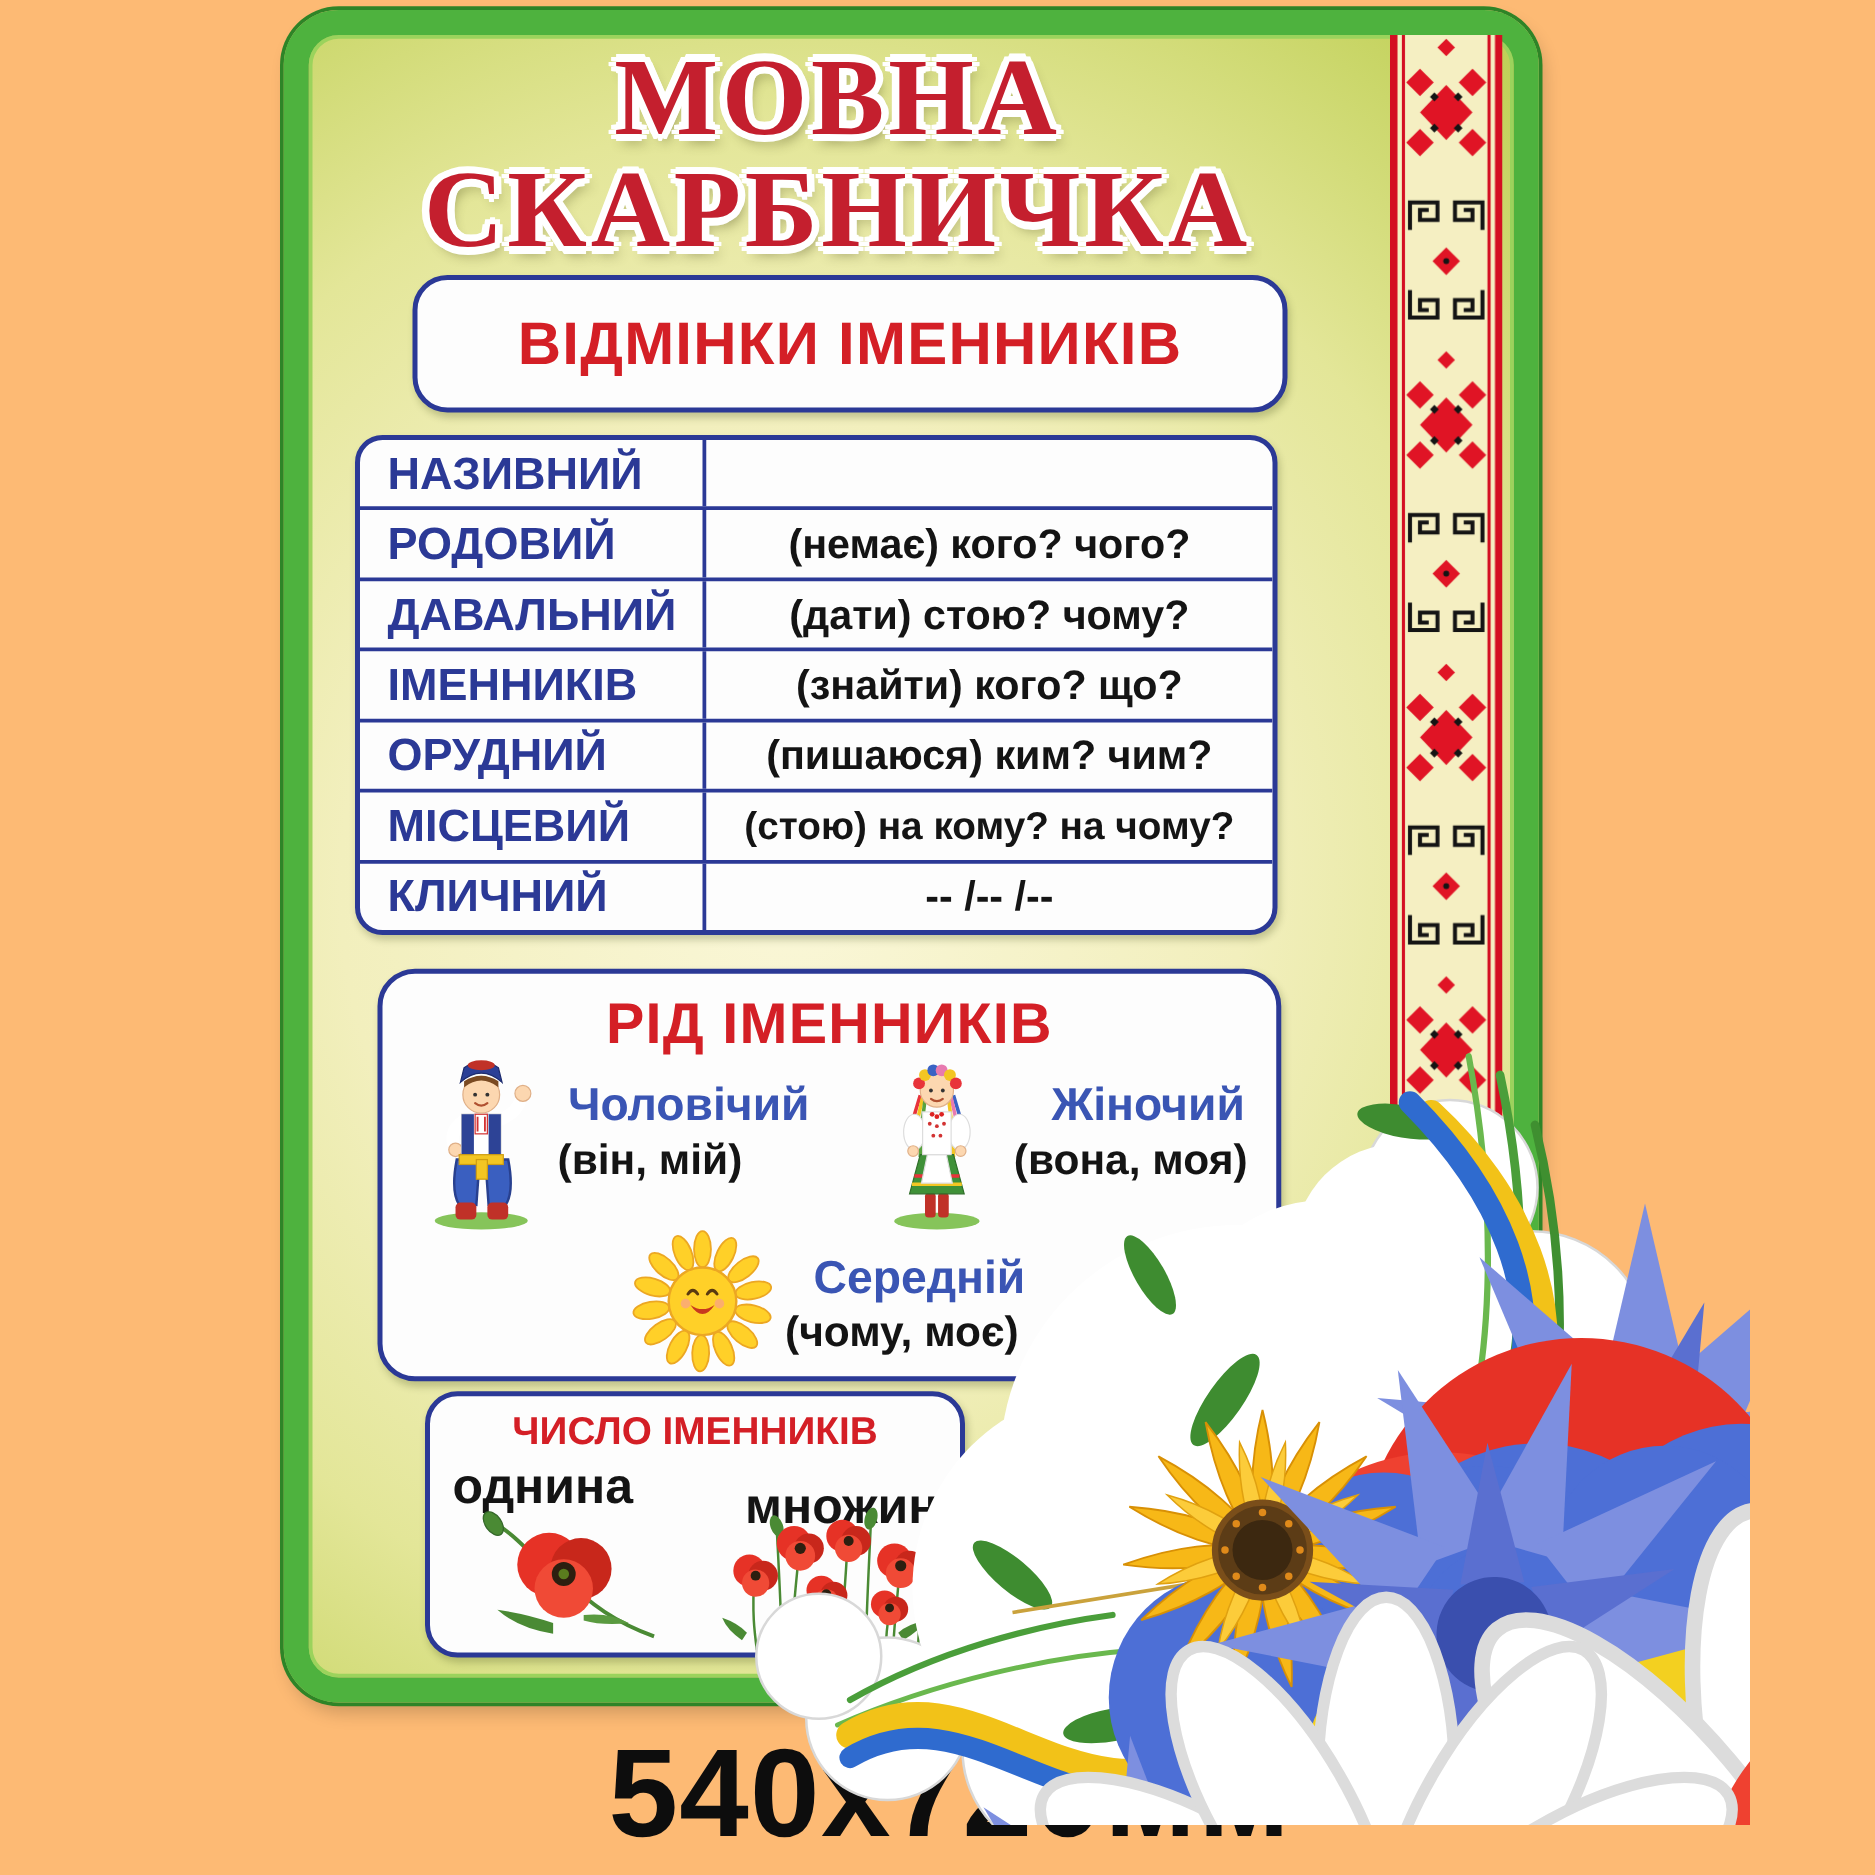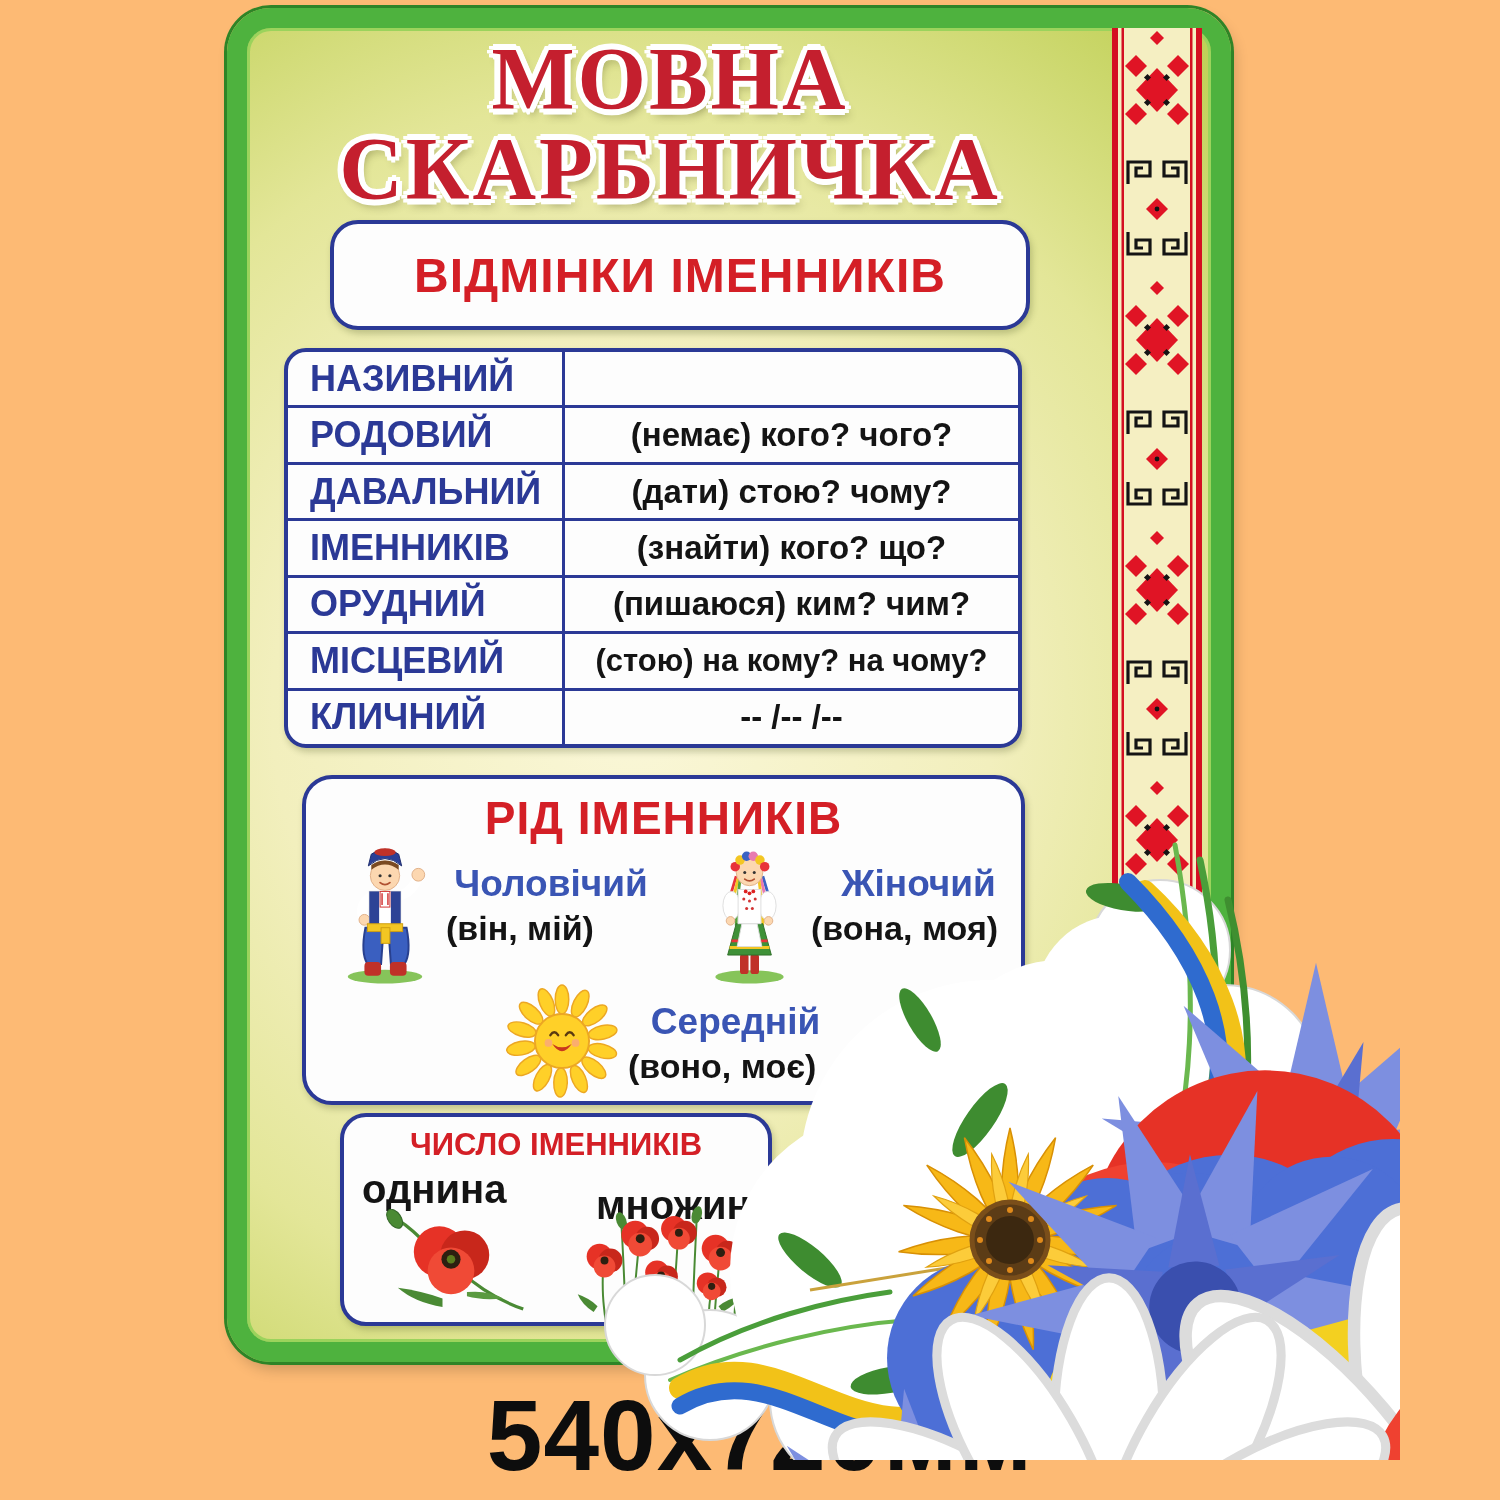--- a/index.html
+++ b/index.html
@@ -246,21 +246,21 @@
       </g>
       <circle cx="60" cy="60" r="28" fill="#ffd028" stroke="#eca723" stroke-width="2"></circle>
       <path d="M48,54 q4,-6 8,0" stroke="#5a3a10" stroke-width="2.5" fill="none" stroke-linecap="round"></path>
       <path d="M64,54 q4,-6 8,0" stroke="#5a3a10" stroke-width="2.5" fill="none" stroke-linecap="round"></path>
       <circle cx="46" cy="62" r="4" fill="#f9a08c" opacity=".7"></circle>
       <circle cx="74" cy="62" r="4" fill="#f9a08c" opacity=".7"></circle>
       <path d="M50,63 q10,15 20,0 q-10,7 -20,0 z" fill="#c8381e"></path>
     </svg>
     <div class="gtext" style="left:322px;top:222px;width:215px">
       <div class="gname">Середній</div>
-      <div class="gpron">(воно, моє)</div>
+      <div class="gpron">(чому, моє)</div>
     </div>
   </div>
 
   <div class="whitebox chyslobox">
     <div class="chead">ЧИСЛО ІМЕННИКІВ</div>
     <div class="numlab" style="left:18px;top:50px;width:160px">однина</div>
     <div class="numlab" style="left:252px;top:66px;width:165px">множина</div>
 
     <svg class="abs" style="left:22px;top:92px" width="170" height="112" viewBox="0 0 160 105">
       <path d="M80,50 C100,70 120,84 148,94" stroke="#4a8a34" stroke-width="3" fill="none"></path>

